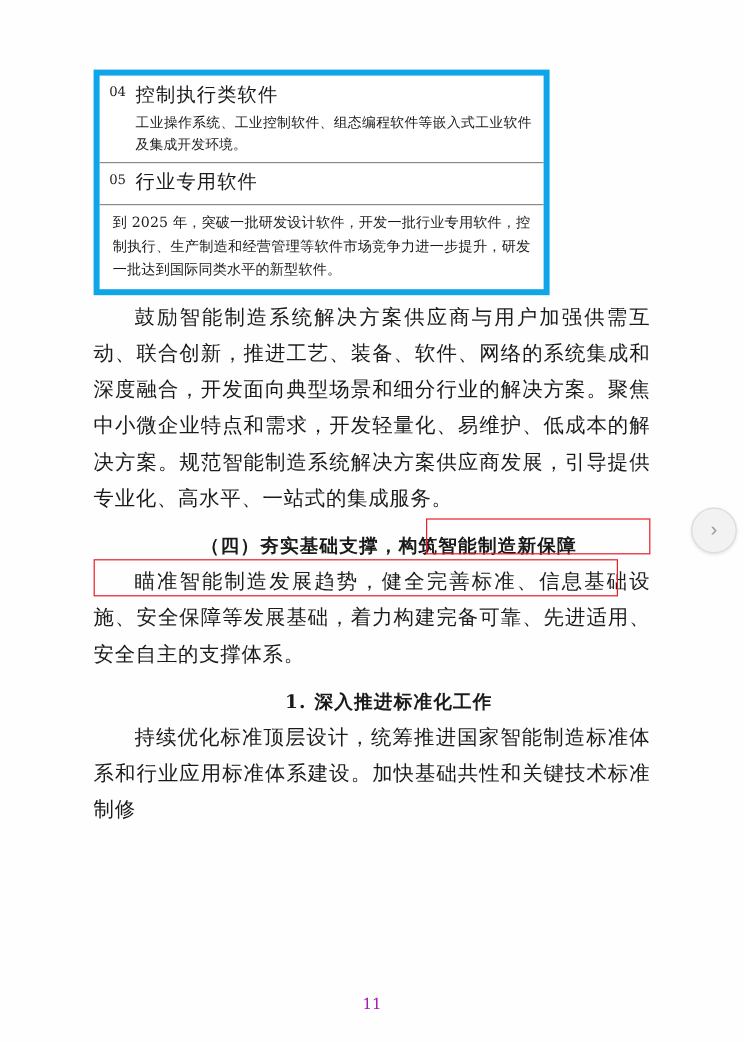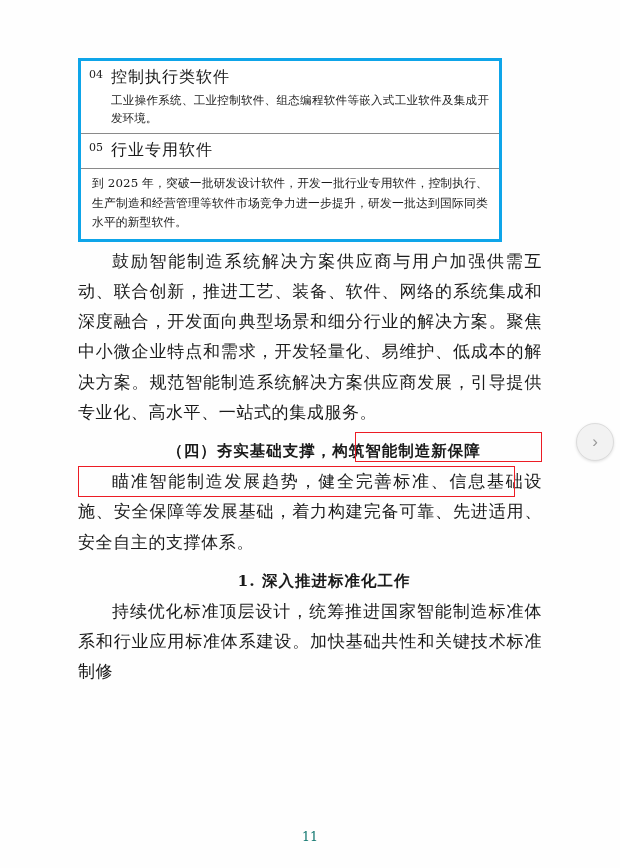--- a/index.html
+++ b/index.html
@@ -24,23 +24,23 @@
   }
   .content {
     position: absolute;
     left: 78px;
     top: 58px;
     width: 464px;
   }
 
   
   .table-box {
-    border: 3px solid #0ea5e9;
+    border: 5px solid #0ea5e9;
     box-sizing: border-box;
-    width: 424px;
+    width: 380px;
     font-size: 11.5px;
     line-height: 1.55;
     background: #fff;
   }
   .trow {
     display: flex;
     border-bottom: 1px solid #8a8a8a;
     padding: 4px 0 5px 0;
   }
   .trow:last-child { border-bottom: none; }
@@ -112,21 +112,21 @@
   #redbox2 { left: 78px;  top: 466px; width: 437px; height: 31px; }
 
   
   .pagenum {
     position: absolute;
     bottom: 24px;
     left: 0;
     width: 620px;
     text-align: center;
     font-size: 12.5px;
-    color: #0f766e;
+    color: #a21caf;
     font-family: "DejaVu Serif", "Liberation Serif", serif;
   }
 
   
   .nav-next {
     position: absolute;
     right: 6px;
     top: 423px;
     width: 36px;
     height: 36px;

